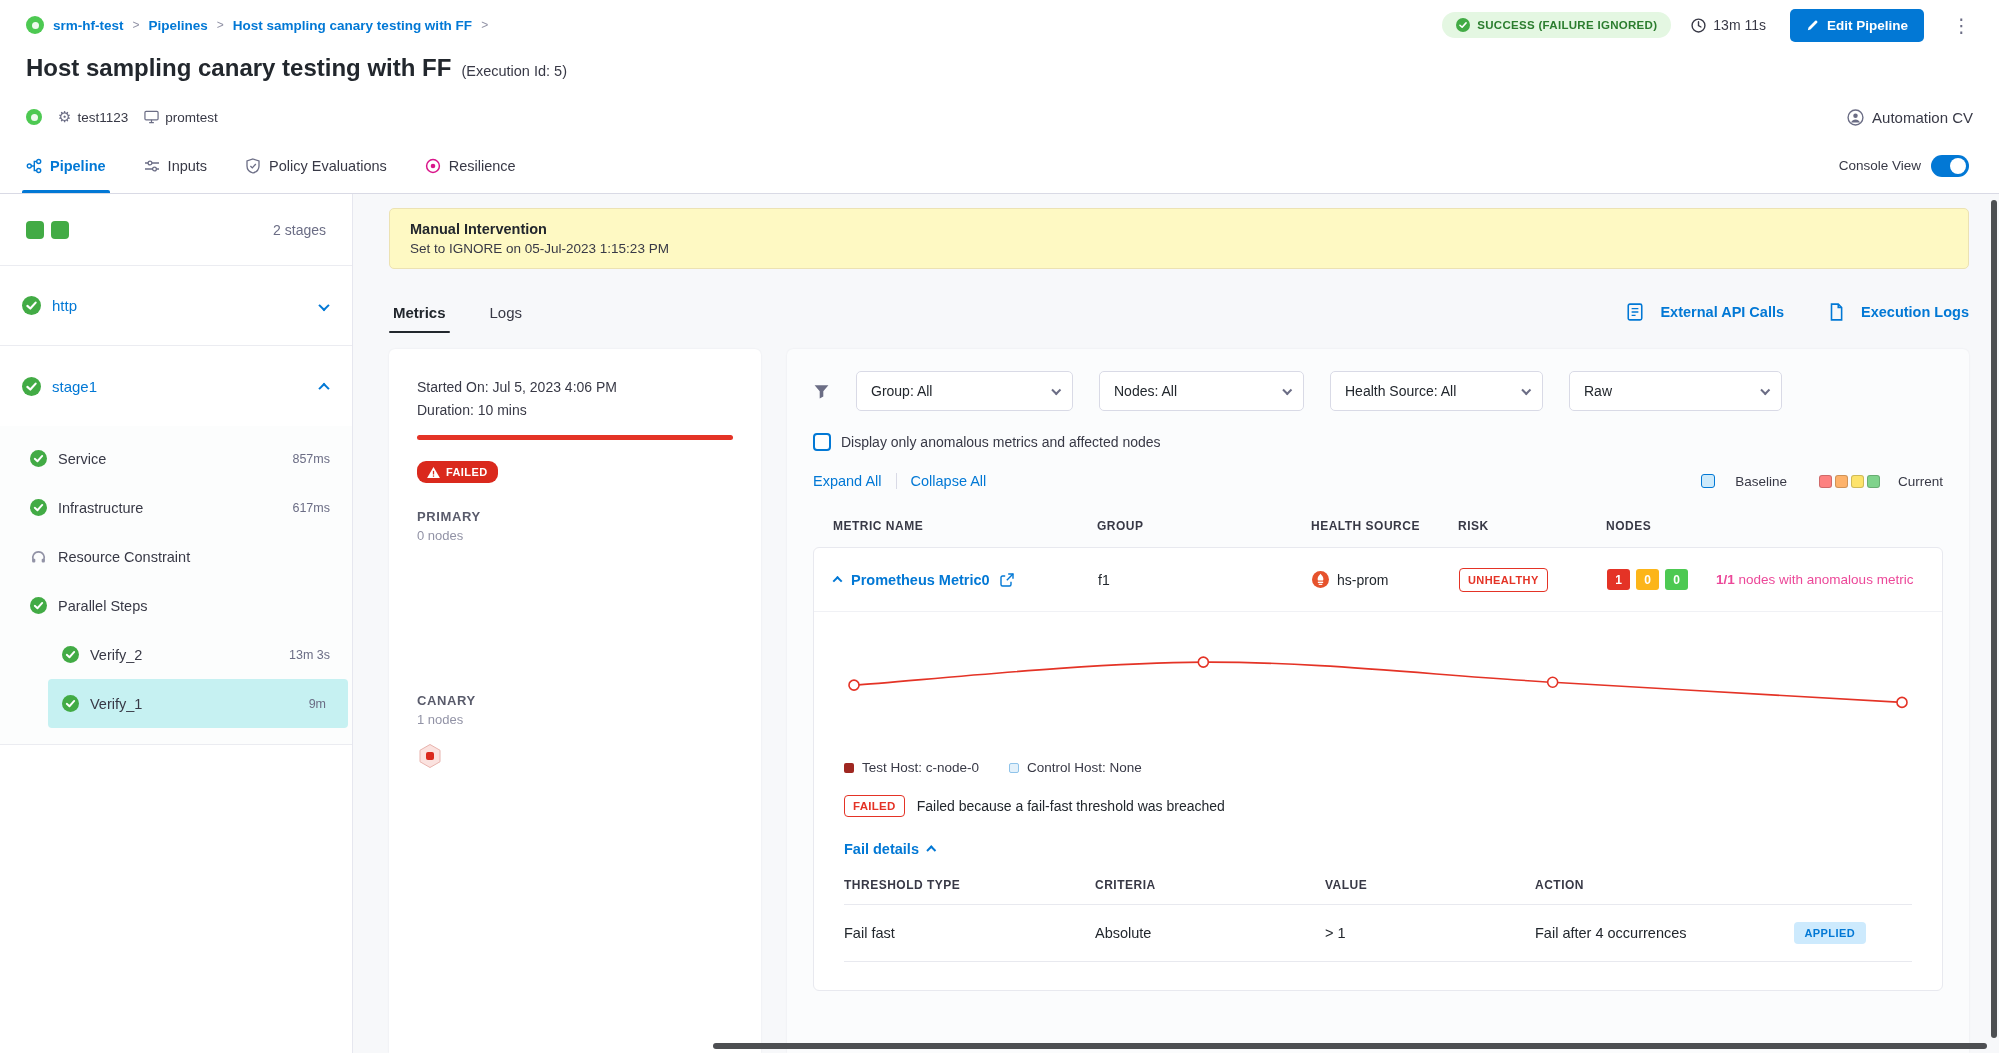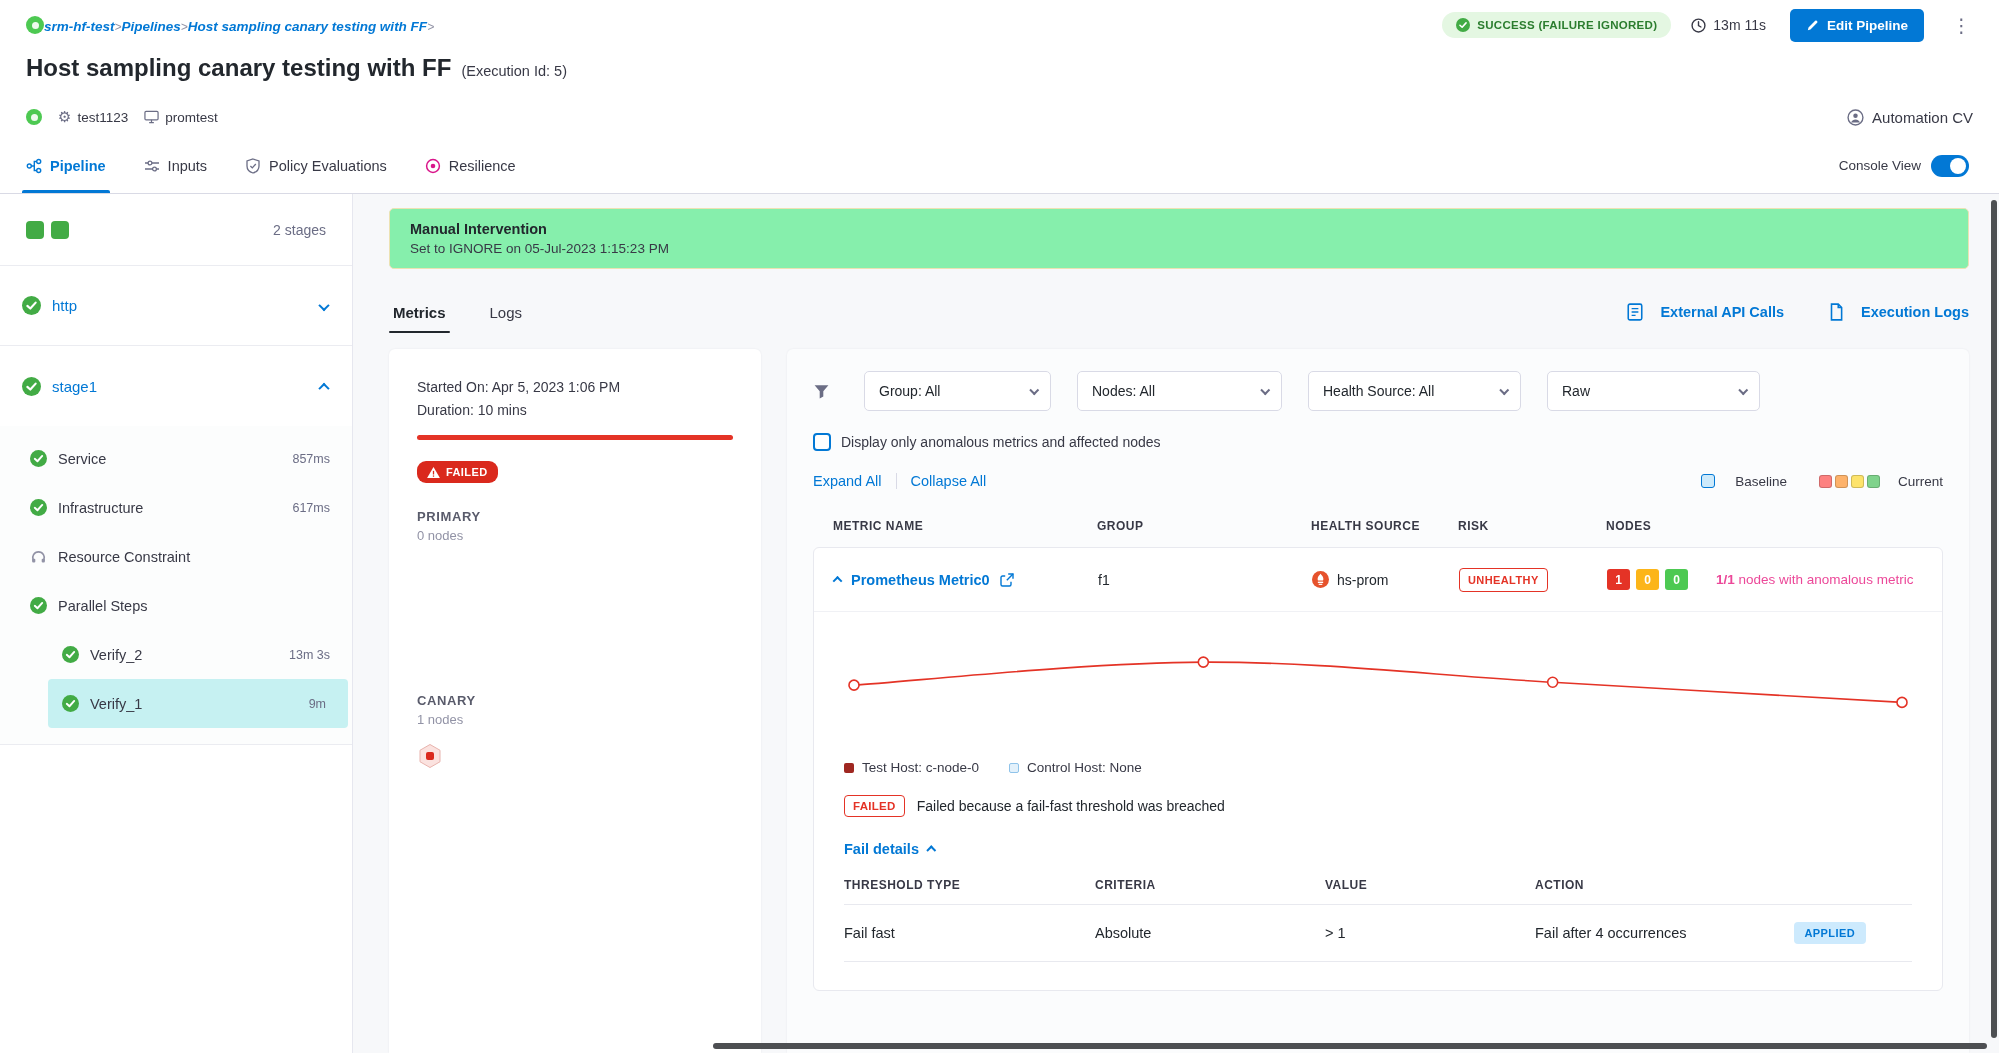--- a/index.html
+++ b/index.html
@@ -2,21 +2,21 @@
 <html><head>
 <meta charset="utf-8">
 <style>
   * { box-sizing: border-box; margin: 0; padding: 0; }
   html,body { background:#1f1f1f; }
   body { font-family: "Liberation Sans", "DejaVu Sans", sans-serif; }
   .app { width:1999px; height:1053px; background:#fff; position:relative; overflow:hidden; }
 
   
   .topbar { display:flex; align-items:center; height:50px; padding:0 22px 0 26px; gap:10px; }
-  .breadcrumb { display:flex; align-items:flex-end; font-size:13.5px; font-weight:700; color:#0278d5;font-style:italic; }
+  .breadcrumb { display:flex; align-items:center; gap:9px; font-size:13.5px; font-weight:700; color:#0278d5; }
   .crumb-sep { color:#9293a6; font-weight:400; font-size:12px; }
   .proj-icon { width:18px; height:18px; border-radius:50%; background:#4dc952; display:inline-flex; align-items:center; justify-content:center; }
   .proj-icon::after { content:''; width:7px; height:7px; border-radius:50%; background:#fff; opacity:.9; }
   .flex-spacer { flex:1; }
   .status-pill { display:inline-flex; align-items:center; gap:7px; background:#e4f7e2; color:#2b7d2e; font-size:11.5px; font-weight:700; letter-spacing:.3px; padding:6px 14px; border-radius:13px; }
   .elapsed { display:inline-flex; align-items:center; gap:7px; color:#383946; font-size:14px; margin:0 14px 0 10px; }
   .btn-primary { display:inline-flex; align-items:center; gap:8px; background:#0278d5; color:#fff; font-size:13.5px; font-weight:600; border:none; border-radius:5px; padding:9px 16px; cursor:pointer; }
   .kebab { color:#6b6d85; font-size:19px; margin-left:12px; letter-spacing:0; cursor:pointer; padding:0 6px; }
 
   .title-row { display:flex; align-items:baseline; gap:10px; padding:4px 26px 0 26px; height:46px; }
@@ -53,21 +53,21 @@
   .step-row.indent { margin-left:48px; padding-left:14px; }
   .step-row.selected { background:#c6f1f2; border-radius:4px; margin-right:4px; }
   .step-dur { margin-left:auto; font-size:12.5px; color:#6b6d85; }
 
   .chev { display:inline-block; width:8px; height:8px; border-right:2px solid currentColor; border-bottom:2px solid currentColor; }
   .chev.down { transform:rotate(45deg) translate(-1px,-1px); }
   .chev.up { transform:rotate(-135deg) translate(-1px,-1px); }
 
   
   .exec { flex:1; display:flex; flex-direction:column; background:#f7f8fa; position:relative; overflow:hidden; }
-  .banner { margin:14px 30px 0 36px; background:#86efac; border:1px solid #ece2b3; border-radius:5px; padding:12px 20px; }
+  .banner { margin:14px 30px 0 36px; background:#fef9c3; border:1px solid #ece2b3; border-radius:5px; padding:12px 20px; }
   .banner-title { font-size:14.5px; font-weight:700; color:#22272d; }
   .banner-msg { font-size:13.5px; color:#383946; margin-top:4px; }
 
   .console-tabs { display:flex; align-items:flex-end; margin:20px 30px 0 36px; height:44px; }
   .ctab { font-size:15px; color:#383946; padding:0 4px 12px 4px; margin-right:36px; cursor:pointer; position:relative; }
   .ctab.active { font-weight:700; color:#22272d; }
   .ctab.active::after { content:''; position:absolute; left:0; right:0; bottom:0; height:2.5px; background:#22272d; border-radius:2px; }
   .ctab-links { margin-left:auto; display:flex; align-items:center; gap:44px; padding-bottom:12px; }
   .blue-link { display:inline-flex; align-items:center; gap:17px; color:#0278d5; font-size:14.5px; font-weight:700; cursor:pointer; text-decoration:none; }
 
@@ -82,21 +82,21 @@
   .group-label { font-size:13px; font-weight:600; letter-spacing:.6px; color:#595b6b; margin-top:26px; }
   .group-nodes { font-size:13px; color:#9293a6; margin-top:4px; }
   .group-label.canary { margin-top:150px; }
   .node-hex { margin-top:16px; }
 
   
   .metrics-panel { flex:1; background:#fbfcfd; border-radius:6px 6px 0 0; box-shadow:0 0 2px rgba(40,41,61,.08); padding:22px 26px; overflow:hidden; }
   .filter-row { display:flex; align-items:center; gap:26px; }
   .select { display:flex; align-items:center; justify-content:space-between; background:#fff; border:1px solid #d9dae6; border-radius:5px; height:40px; padding:0 13px 0 14px; font-size:14px; color:#22272d; cursor:pointer; }
   .select .chev { width:6.5px; height:6.5px; color:#6b6d85; margin-left:12px; }
-  .sel-group { width:187px;margin-left:8px; } .sel-nodes { width:205px; } .sel-hs { width:213px; } .sel-mode { width:213px; }
+  .sel-group { width:217px; } .sel-nodes { width:205px; } .sel-hs { width:213px; } .sel-mode { width:213px; }
 
   .checkbox-row { display:flex; align-items:center; gap:10px; margin-top:22px; }
   .checkbox { width:18px; height:18px; border:2px solid #0278d5; border-radius:4px; background:#fff; cursor:pointer; flex-shrink:0; }
   .checkbox-label { font-size:14px; color:#383946; }
 
   .expand-row { display:flex; align-items:center; margin-top:22px; }
   .link-plain { color:#0278d5; font-size:14.5px; cursor:pointer; }
   .link-divider { width:1px; height:16px; background:#d9dae6; margin:0 14px; }
   .legend { margin-left:auto; display:flex; align-items:center; gap:18px; font-size:13.5px; color:#383946; }
   .legend-sq { width:14px; height:14px; border-radius:3px; }
@@ -357,21 +357,21 @@
                 <path d="M9 1v3h3" stroke="#0278d5" fill="none" stroke-width="1.4"></path>
               </svg>
             <span>Execution Logs</span>
           </a>
         </span>
       </div>
 
       <div class="exec-body">
 
         <div class="summary">
-          <div class="summary-line">Started On: Apr 5, 2023 1:06 PM</div>
+          <div class="summary-line">Started On: Jul 5, 2023 4:06 PM</div>
           <div class="summary-line">Duration: 10 mins</div>
           <div class="progress-bar"></div>
           <div>
             <span class="failed-badge">
               <svg width="13" height="11" viewBox="0 0 14 12">
                   <path d="M7 0L14 12H0z" fill="#fff"></path>
                   <rect x="6.3" y="4.2" width="1.4" height="4" fill="#da291d"></rect>
                   <rect x="6.3" y="9.2" width="1.4" height="1.4" fill="#da291d"></rect>
                 </svg>
               <span>FAILED</span>

